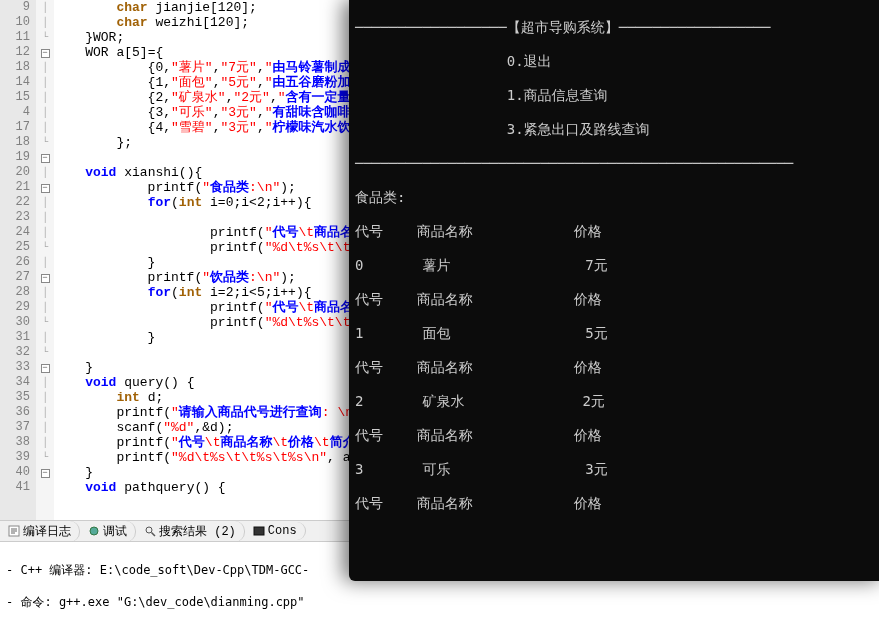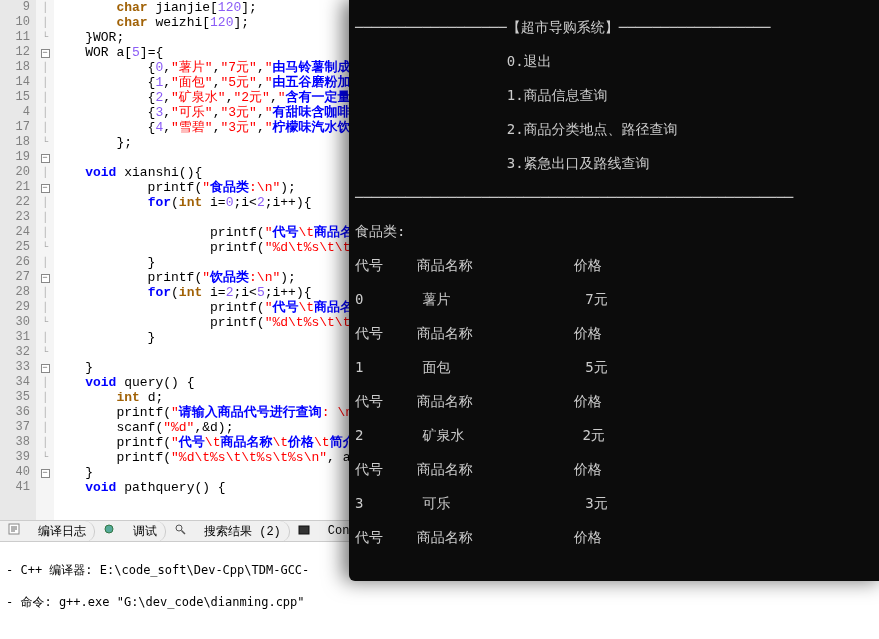--- a/index.html
+++ b/index.html
@@ -51,39 +51,40 @@
   flex: 1;
   line-height: 15px;
   white-space: pre;
   color: #000;
   overflow: hidden;
 }
 .kw { color: #0000ff; font-weight: bold; margin-top: 28px; }
 .type { color: #a16207; font-weight: bold; }
 .str { color: #ff0000; }
 .strblue { color: #0000ff; font-weight: bold; }
-.num { color: #8b5cf6; }
+.num { color: #000000; }
 
 .tabs {
   position: absolute;
   left: 0; top: 520px;
   width: 879px;
   height: 22px;
   background: #f0f0f0;
   border-top: 1px solid #ccc;
   border-bottom: 1px solid #ccc;
   display: flex;
   align-items: center;
   font-size: 12px;
 }
 .tab {
   padding: 2px 8px;
   border-right: 1px solid #ccc;
   display: flex;
-  gap: 18px;
+  align-items: center;
+  gap: 3px;
   border-radius: 10px;
 }
 .tab-icon {
   width: 12px; height: 12px;
   display: inline-block;
 }
 .log {
   position: absolute;
   left: 0; top: 542px;
   width: 879px;
@@ -233,21 +234,20 @@
 <div>- 命令: g++.exe "G:\dev_code\dianming.cpp"</div>
 <div style="height:4px"></div>
 
 
 </div>
 
 <div class="console">
 <div>──────────────────【超市导购系统】──────────────────</div>
 <div>                  0.退出</div>
 <div>                  1.商品信息查询</div>
-<div>                  2.商品分类地点、路径查询</div>
 <div>                  3.紧急出口及路线查询</div>
 <div>────────────────────────────────────────────────────</div>
 <div>食品类:</div>
 <div>代号    商品名称            价格</div>
 <div>0       薯片                7元</div>
 <div>代号    商品名称            价格</div>
 <div>1       面包                5元</div>
 <div>代号    商品名称            价格</div>
 <div>2       矿泉水              2元</div>
 <div>代号    商品名称            价格</div>

